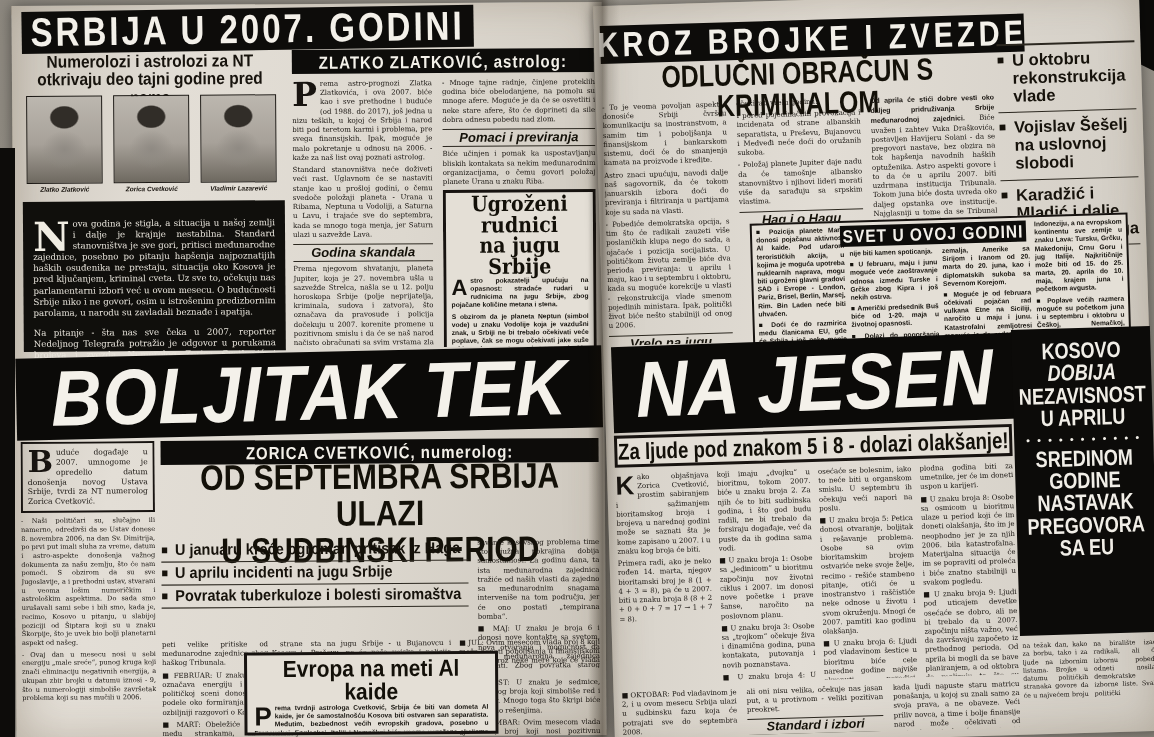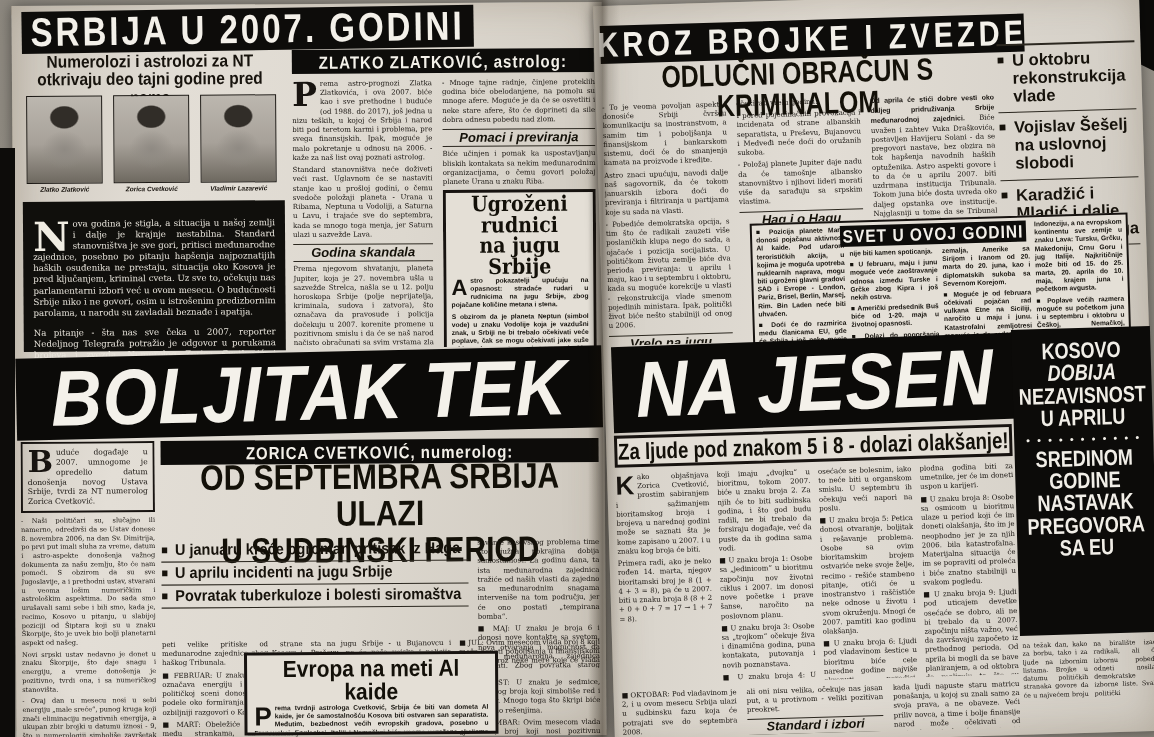--- a/index.html
+++ b/index.html
@@ -173,21 +173,20 @@
 
     <div class="abs" id="lp-bigbanner">
       <span>BOLJITAK TEK</span>
     </div>
 
     <div class="abs tser cut" id="lp-bcol">
       <div id="lp-bbox">
         <span class="drop">B</span><span>uduće događaje u 2007. umnogome je opredelio datum donošenja novog Ustava Srbije, tvrdi za NT numerolog Zorica Cvetković.</span>
       </div>
       <p style="font-size:6.6px">- Naši političari su, slučajno ili namerno, odredivši da se Ustav donese 8. novembra 2006, na dan Sv. Dimitrija, po prvi put imali sluha za vreme, datum i astro-aspekte donošenja važnog dokumenta za našu zemlju, što će nam pomoći. S obzirom da su sve Jugoslavije, a i prethodni ustav, stvarani u veoma lošim numeričkim i astrološkim aspektima. Do sada smo urušavali sami sebe i bili smo, kada je, recimo, Kosovo u pitanju, u slabijoj poziciji od Šiptara koji su u znaku Škorpije, što je uvek bio bolji planetarni aspekt od našeg.</p>
-      <p style="font-size:6.6px">Novi srpski ustav nedavno je donet u znaku Škorpije, što daje snagu i energiju, a vreme donošenja je pozitivno, tvrdi ona, i sa numeričkog stanovišta.</p>
       <p style="font-size:6.6px">- Ovaj dan u mesecu nosi u sebi energiju „male sreće“, punog kruga koji znači eliminaciju negativnih energija, a ukupan zbir brojki u datumu iznosi - 9, što u numerologiji simboliše završetak problema koji su nas mučili u 2006.</p>
 
     </div>
 
     <div class="abs" id="lp-zorica">
       <div class="abs bbar" id="zor-bar">
         <span>ZORICA CVETKOVIĆ, numerolog:</span>
       </div>
       <div class="abs" id="zor-head">
         <div>OD SEPTEMBRA SRBIJA ULAZI</div>

